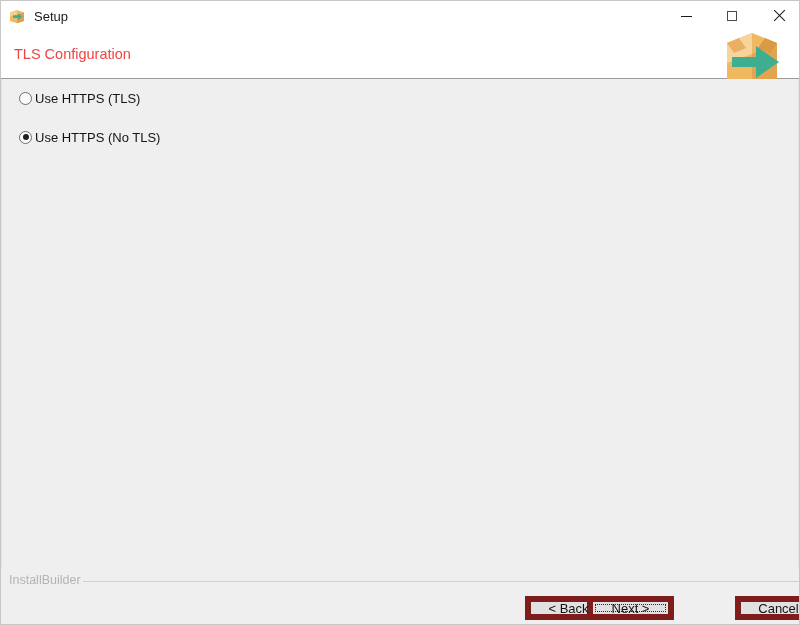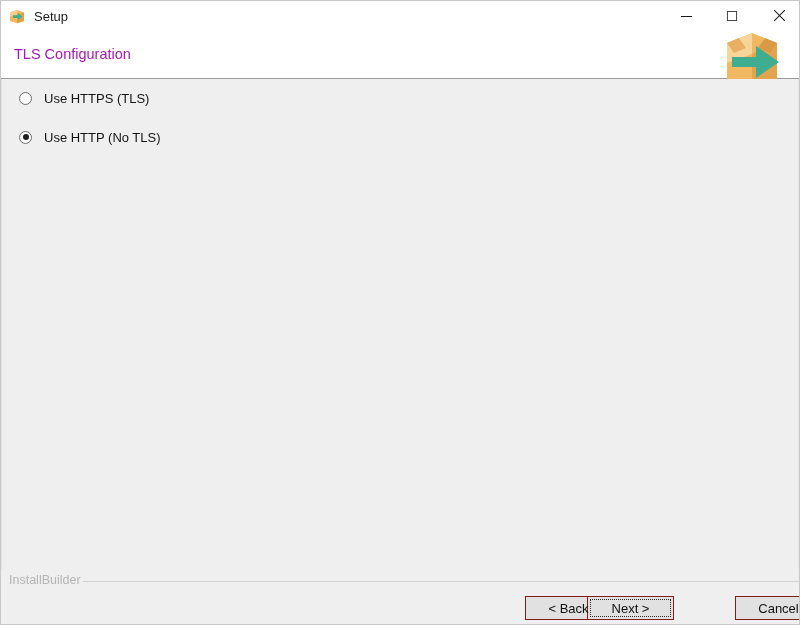--- a/index.html
+++ b/index.html
@@ -96,21 +96,21 @@
     height: 48px;
     background: #ffffff;
     border-bottom: 1px solid #9a9a9a;
     box-sizing: border-box;
   }
   #page-title {
     position: absolute;
     left: 13px;
     top: 15px;
     font-size: 14.5px;
-    color: #a21caf;
+    color: #ef4444;
     white-space: nowrap;
   }
   #header-logo {
     position: absolute;
     right: 12px;
     top: -5px;
     width: 74px;
     height: 72px;
   }
 
@@ -151,21 +151,21 @@
     left: 50%;
     top: 50%;
     width: 6px;
     height: 6px;
     margin-left: -3px;
     margin-top: -3px;
     border-radius: 50%;
     background: #1f1f1f;
   }
   .option-label {
-    margin-left: 12px;
+    margin-left: 3px;
     font-size: 13px;
     color: #141414;
     white-space: nowrap;
     line-height: 1;
   }
 
   
   #footer {
     position: absolute;
     left: 0; top: 568px;
@@ -197,21 +197,21 @@
     top: 9px;
     height: 0;
     border-top: 1px solid #d0d0d0;
   }
 
   .btn {
     position: absolute;
     top: 27px;
     height: 24px;
     background: #e1e1e1;
-    border: 1px solid #7f1d1d;
+    border: 6px solid #7f1d1d;
     box-sizing: border-box;
     font-family: "Liberation Sans", sans-serif;
     font-size: 13px;
     color: #111111;
     display: flex;
     align-items: center;
     justify-content: center;
     padding: 0;
     white-space: nowrap;
   }
@@ -275,21 +275,21 @@
 
   <div id="content">
 
     <div class="option-row" id="option-https">
       <span class="radio"></span>
       <span class="option-label">Use HTTPS (TLS)</span>
     </div>
 
     <div class="option-row" id="option-http">
       <span class="radio checked"></span>
-      <span class="option-label">Use HTTP (No TLS)</span>
+      <span class="option-label">Use HTTPS (No TLS)</span>
     </div>
 
   </div>
 
   <div id="footer">
 
     <div id="brand-row">
       <div id="brand-label">InstallBuilder</div>
       <div id="brand-rule"></div>
     </div>

